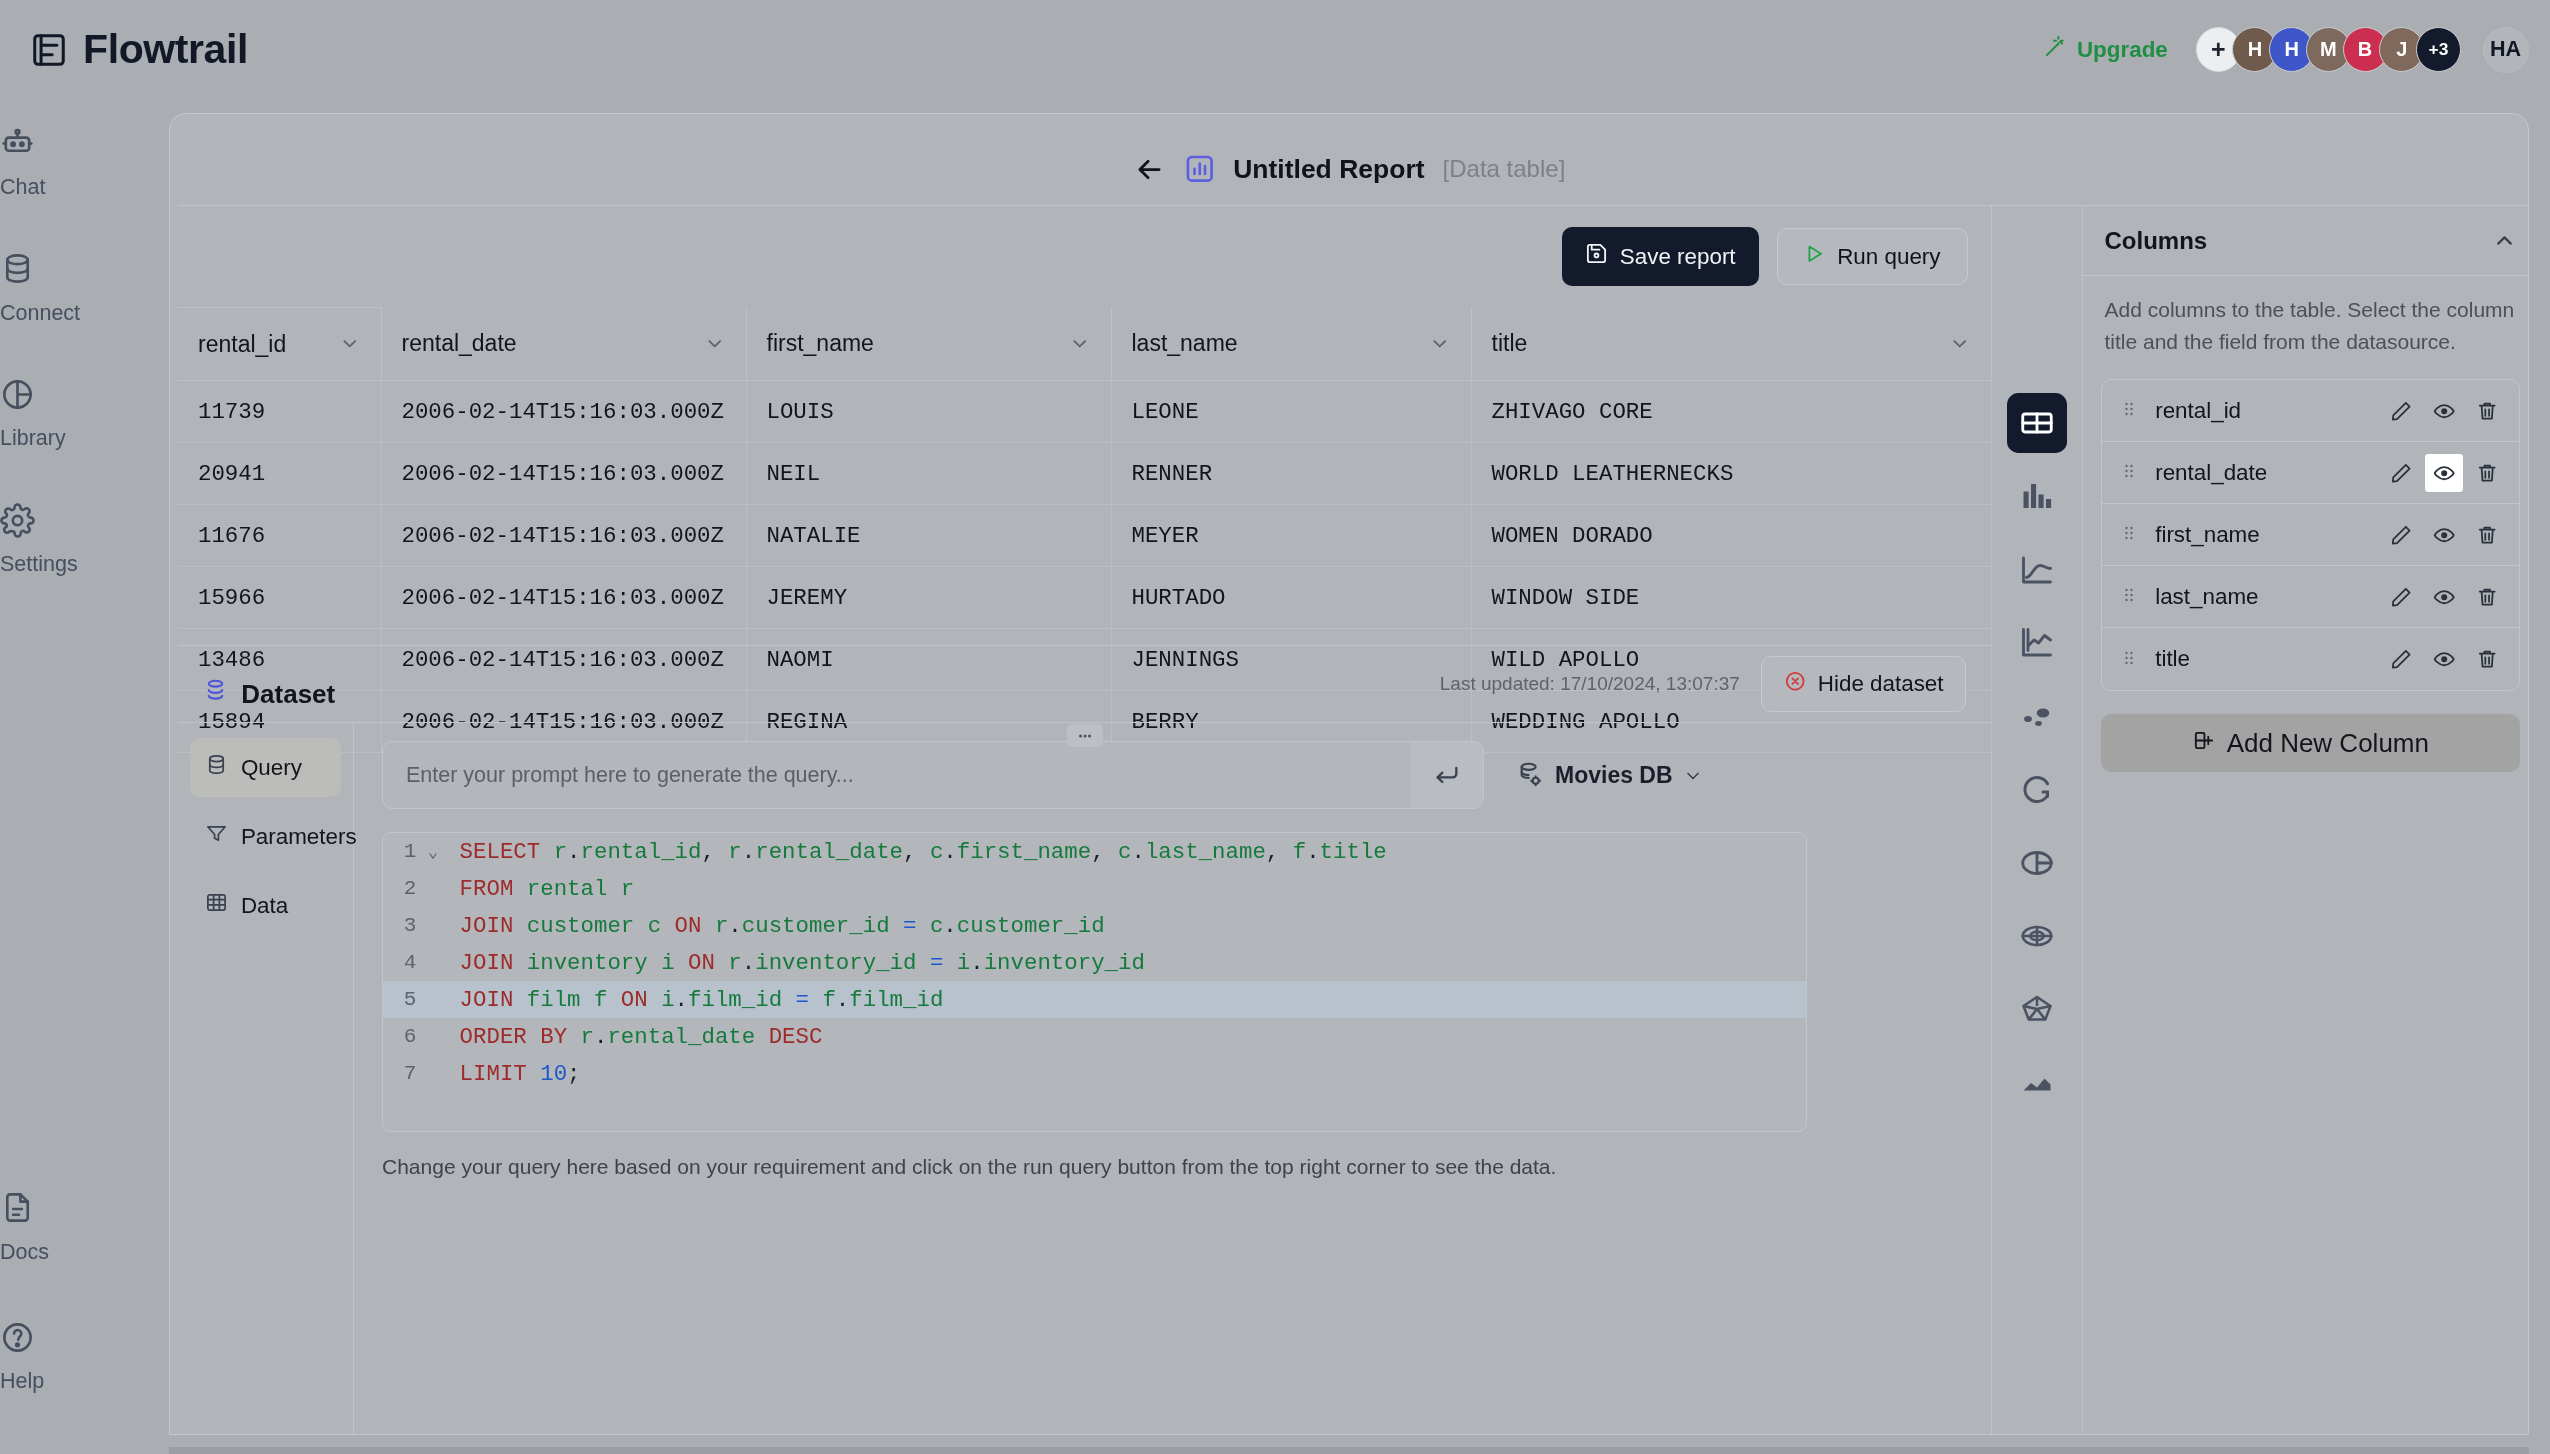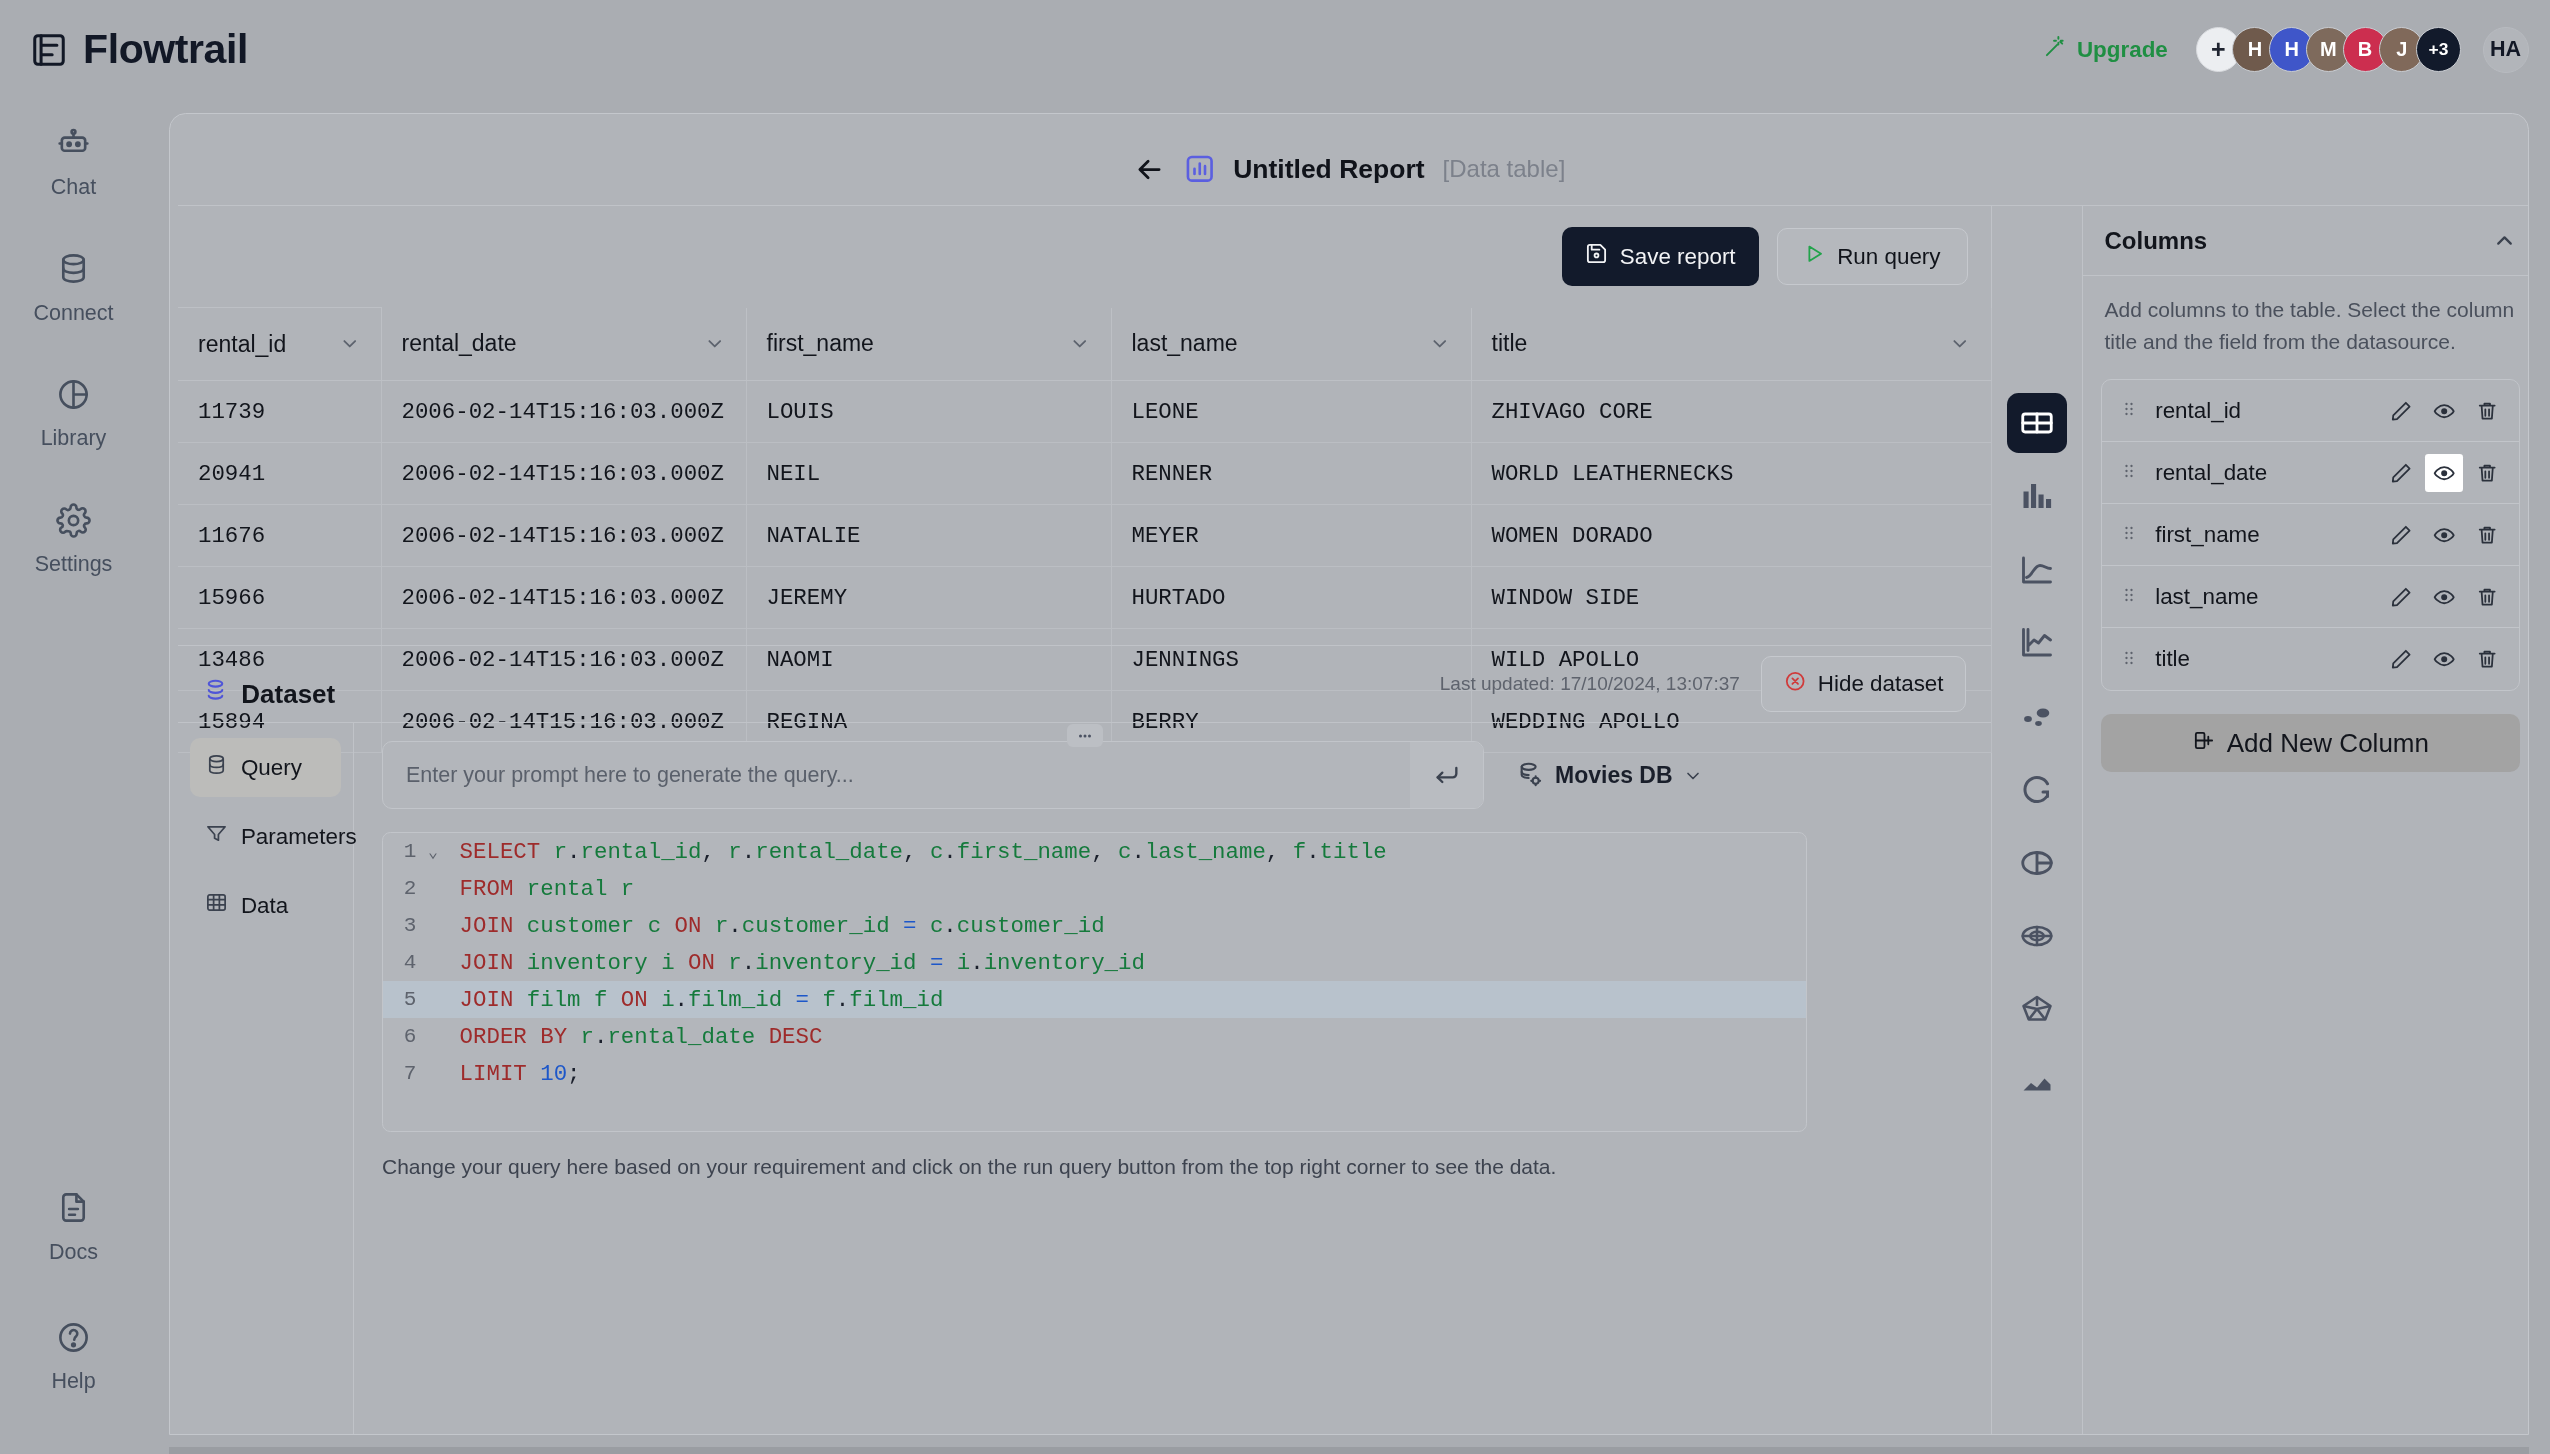--- a/index.html
+++ b/index.html
@@ -38,21 +38,21 @@
     display: flex; align-items: center; justify-content: center;
     font-size: 21.5px; font-weight: 600; color: #121826; margin-left: 21.5px;
   }
 
   
   #rail {
     position: absolute; left: 0; top: 99px; width: 147px; height: 1356px;
     background: #aaadb2; display: flex; flex-direction: column; align-items: center;
   }
   .rail-item {
-    width: 147px; display: flex; flex-direction: column; align-items: center;
+    width: 147px; display: flex; flex-direction: column; align-items: flex-start;
     gap: 8.3px; padding: 15px 0; color: #464f5e;
   }
   .rail-item svg { width: 35px; height: 35px; }
   .rail-item span { font-size: 21.5px; color: #464f5e; }
   #rail .top-group { margin-top: 11.6px; display: flex; flex-direction: column; gap: 21.5px; }
   #rail .bot-group { margin-top: auto; margin-bottom: 46px; display: flex; flex-direction: column; gap: 25px; }
 
   
   #card {
     position: absolute; left: 169px; top: 113px; width: 2360px; height: 1322px;

